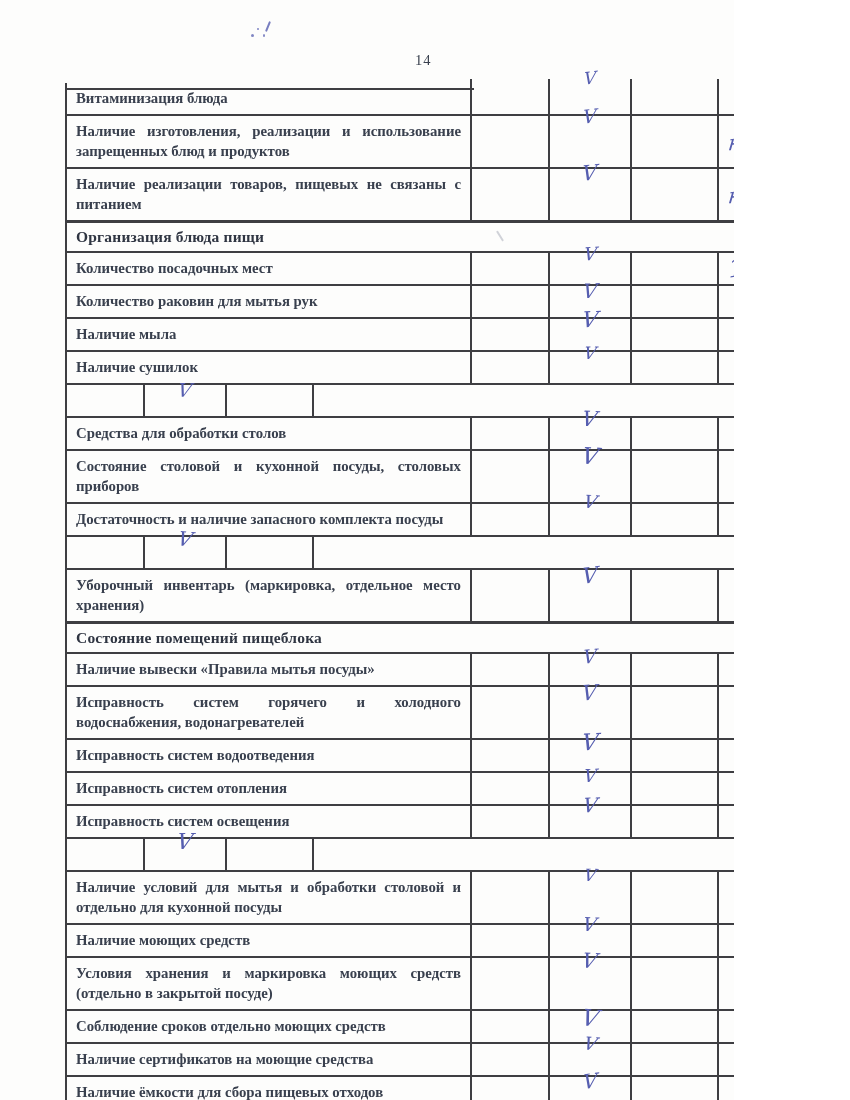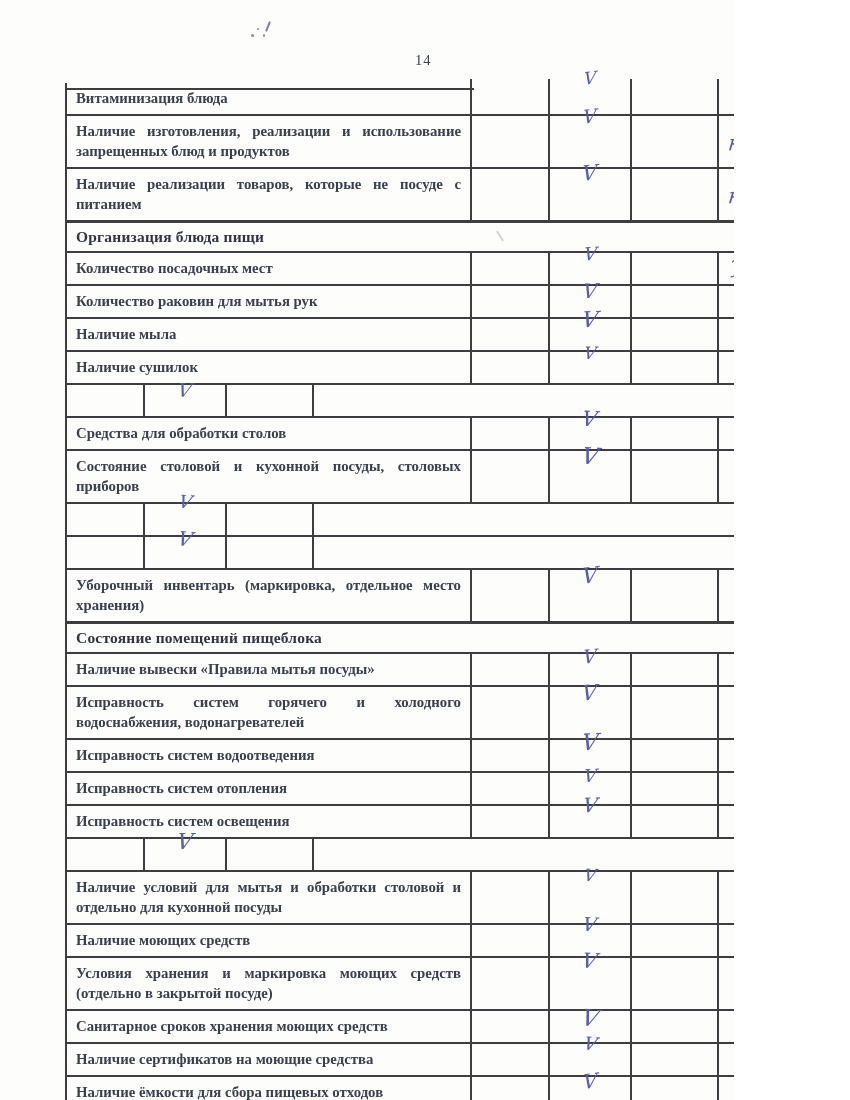--- a/index.html
+++ b/index.html
@@ -116,21 +116,21 @@
           <div class="c c3">
             <span class="check" style="font-size: 19px; transform: rotate(-6deg) skewX(-8deg); margin-top: -9px;">V</span>
           </div>
           <div class="c c4"></div>
           <div class="c c5">
             <span class="note note-word">нет</span>
           </div>
         </div>
         <div class="trow">
           <div class="c c1">
-            <span>Наличие реализации товаров, которые не посуде с питанием</span>
+            <span>Наличие реализации товаров, пищевых не связаны с питанием</span>
           </div>
           <div class="c c2"></div>
           <div class="c c3">
             <span class="check" style="font-size: 21px; transform: rotate(-5deg) skewX(-8deg); margin-top: -6px;">V</span>
           </div>
           <div class="c c4"></div>
           <div class="c c5">
             <span class="note note-word">нет</span>
           </div>
         </div>
@@ -209,20 +209,23 @@
             <span>Состояние столовой и кухонной посуды, столовых приборов</span>
           </div>
           <div class="c c2"></div>
           <div class="c c3">
             <span class="check" style="font-size: 23px; transform: rotate(3deg) skewX(-8deg); margin-top: -6px;">V</span>
           </div>
           <div class="c c4"></div>
           <div class="c c5"></div>
         </div>
         <div class="trow">
+          <div class="c c1">
+            <span>Достаточность и наличие запасного комплекта посуды</span>
+          </div>
           <div class="c c2"></div>
           <div class="c c3">
             <span class="check" style="font-size: 18px; transform: rotate(4deg) skewX(-8deg); margin-top: -11px;">V</span>
           </div>
           <div class="c c4"></div>
           <div class="c c5"></div>
         </div>
         <div class="trow">
           <div class="c c2"></div>
           <div class="c c3">
@@ -336,21 +339,21 @@
           </div>
           <div class="c c2"></div>
           <div class="c c3">
             <span class="check" style="font-size: 21px; transform: rotate(3deg) skewX(-8deg); margin-top: -7px;">V</span>
           </div>
           <div class="c c4"></div>
           <div class="c c5"></div>
         </div>
         <div class="trow">
           <div class="c c1">
-            <span>Санитарное сроков хранения моющих средств</span>
+            <span>Соблюдение сроков отдельно моющих средств</span>
           </div>
           <div class="c c2"></div>
           <div class="c c3">
             <span class="check" style="font-size: 23px; transform: rotate(4deg) skewX(-8deg); margin-top: -4px;">V</span>
           </div>
           <div class="c c4"></div>
           <div class="c c5"></div>
         </div>
         <div class="trow">
           <div class="c c1">

